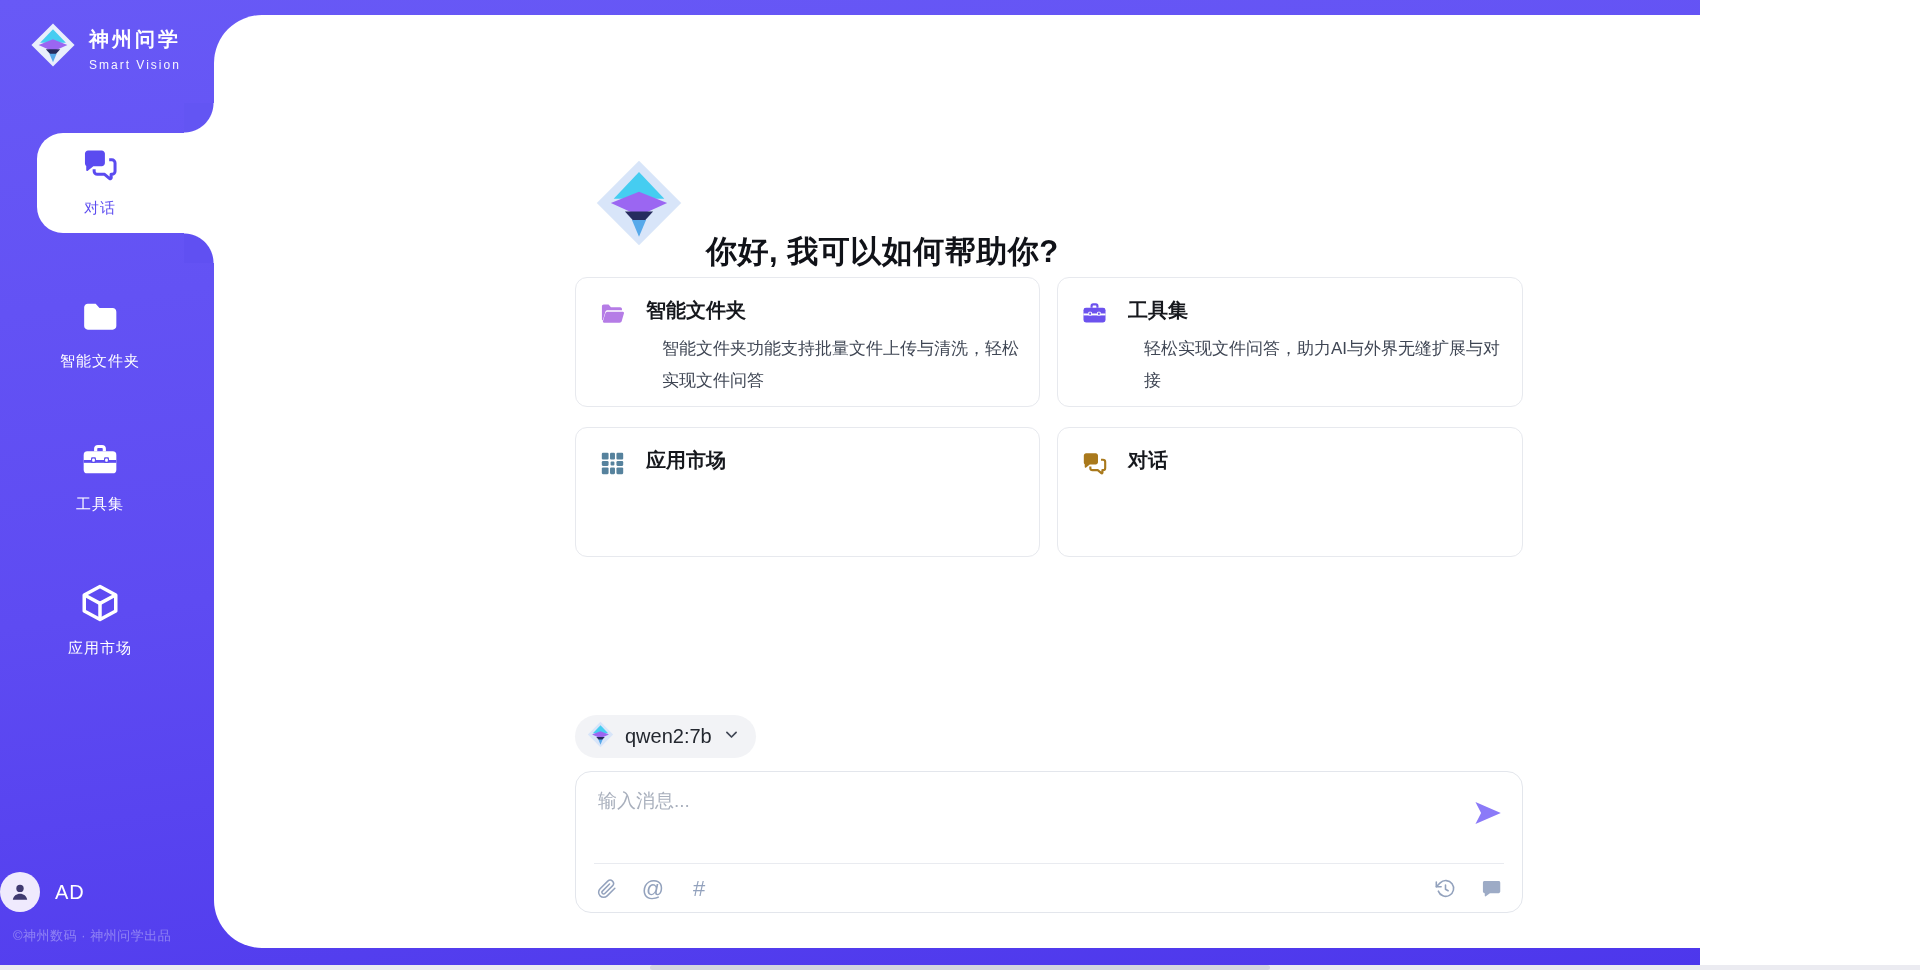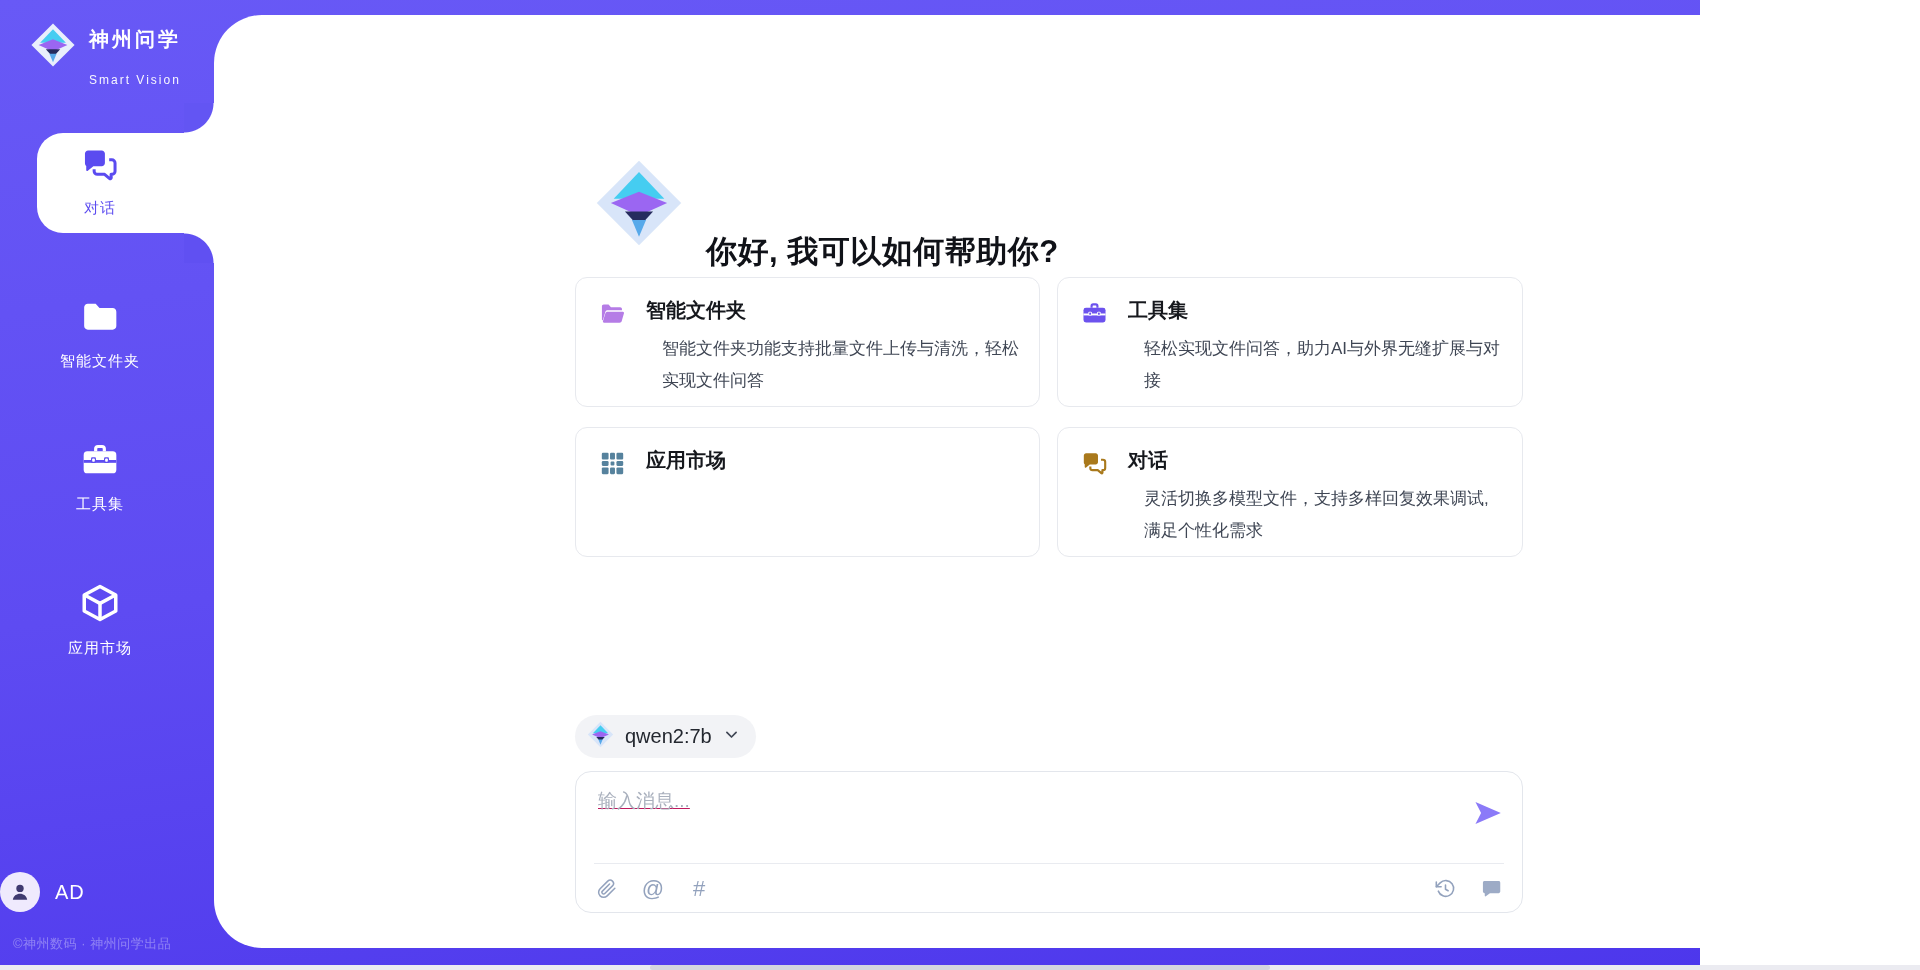--- a/index.html
+++ b/index.html
@@ -19,34 +19,34 @@
   .fillet { position:absolute; width:30px; height:30px; }
   .fillet-top    { left:184px; top:103px;
                    background:radial-gradient(circle at 0 0,      #6355f3 0 29px, #ffffff 30px); }
   .fillet-bottom { left:184px; top:233px;
                    background:radial-gradient(circle at 0 100%,   #6050f2 0 29px, #ffffff 30px); }
 
   
   .brand { position:absolute; left:30px; top:22px; display:flex; align-items:flex-start; gap:13px; }
   .brand-text { color:#fff; padding-top:4px; }
   .brand-name { font-size:20px; font-weight:bold; letter-spacing:3px; }
-  .brand-sub  { font-size:12px; letter-spacing:2px; margin-top:20px; opacity:.95; }
+  .brand-sub  { font-size:12px; letter-spacing:2px; margin-top:5px; opacity:.95; }
 
   .nav-item { position:absolute; left:0; width:200px; display:flex; flex-direction:column;
               align-items:center; gap:11px; cursor:pointer; }
   .nav-item .lbl { font-size:15px; color:#ffffff; letter-spacing:1px; }
   .nav-item.active .lbl { color:#5b4bf0; }
 
   .user-row { position:absolute; left:0; top:872px; width:200px; display:flex;
               align-items:center; gap:15px; }
   .avatar { width:40px; height:40px; border-radius:50%; background:#efeafd;
             display:flex; align-items:center; justify-content:center; }
   .user-name { color:#fff; font-size:20px; letter-spacing:1px; }
   .copyright { position:absolute; left:13px; top:927px; font-size:13px;
-               color:rgba(255,255,255,.34); letter-spacing:.5px;margin-top:8px; }
+               color:rgba(255,255,255,.34); letter-spacing:.5px; }
 
   
   .greet-logo { position:absolute; left:594px; top:158px; }
   .greet-text { position:absolute; left:706px; top:186px; font-size:31px; font-weight:800;
                 color:#101218; letter-spacing:.5px;margin-top:45px; }
 
   
   .cards { position:absolute; left:575px; top:277px; width:948px;
            display:grid; grid-template-columns:465px 466px; column-gap:17px; row-gap:20px; }
   .card { height:130px; background:#fff; border:1px solid #e7e9ee; border-radius:12px;
@@ -59,21 +59,21 @@
   .model-pill { position:absolute; left:575px; top:715px; height:43px; padding:0 16px 0 12px;
                 background:#f2f3f6; border-radius:22px; display:flex; align-items:center;
                 gap:11px; cursor:pointer; }
   .model-name { font-size:20px; color:#23272f;text-align:center; }
 
   
   .composer { position:absolute; left:575px; top:771px; width:948px; height:142px;
               background:#fff; border:1.5px solid #e3e6ec; border-radius:16px; }
   .composer textarea { position:absolute; left:22px; top:16px; width:860px; height:66px;
               border:none; outline:none; resize:none; font-family:inherit;
-              font-size:19px; color:#be185d; background:transparent;text-decoration:underline; }
+              font-size:19px; color:#6d28d9; background:transparent; }
   .composer textarea::placeholder { color:#a9b0bd; }
   .send-btn { position:absolute; right:18px; top:25px; width:32px; height:32px; cursor:pointer; }
   .composer-divider { position:absolute; left:18px; right:18px; top:91px; height:1px; background:#e9ebf0; }
   .composer-row { position:absolute; left:0; right:0; top:92px; height:49px;
                   display:flex; align-items:center; padding:0 20px; gap:24px; }
   .tool-ic { width:22px; height:22px; display:flex; align-items:center; justify-content:center;
              cursor:pointer; color:#93a2bd; font-size:21px; }
   .composer-row .spacer { flex:1; }
 
   
@@ -230,21 +230,20 @@
 
     <div class="card">
       <span class="card-icon">
         <svg width="27" height="27" viewBox="0 0 24 24">
           <path d="M2.5 4.8c0-1.1.9-2 2-2h8.6c1.1 0 2 .9 2 2v6c0 1.1-.9 2-2 2H7.8l-3.5 2.9c-.4.3-1 0-1-.5v-2.6c-.5-.3-.8-1-.8-1.8z" fill="#a9791c"></path>
           <path d="M17.8 8.7h1.7c1.1 0 2 .9 2 2v5.2c0 1.1-.9 2-2 2h-.5l.1 2.2c0 .5-.6.8-1 .5l-3.2-2.7h-4.6c-1.1 0-2-.9-2-2v-1.2" fill="none" stroke="#a9791c" stroke-width="1.9" stroke-linejoin="round"></path>
         </svg>
       </span>
       <span>
         <div class="card-title">对话</div>
-        <div class="card-desc">灵活切换多模型文件，支持多样回复效果调试, 满足个性化需求</div>
       </span>
     </div>
   </div>
 
   <div class="model-pill">
     <span>
       <svg width="27" height="27" viewBox="0 0 64 64">
         <polygon points="32,2 62,32 32,62 2,32" fill="#d8e5f9"></polygon>
         <polygon points="32,10 50,29 14,29" fill="#45cdf1"></polygon>
         <polygon points="12,32 32,24 52,32 32,41" fill="#9b66f2"></polygon>

